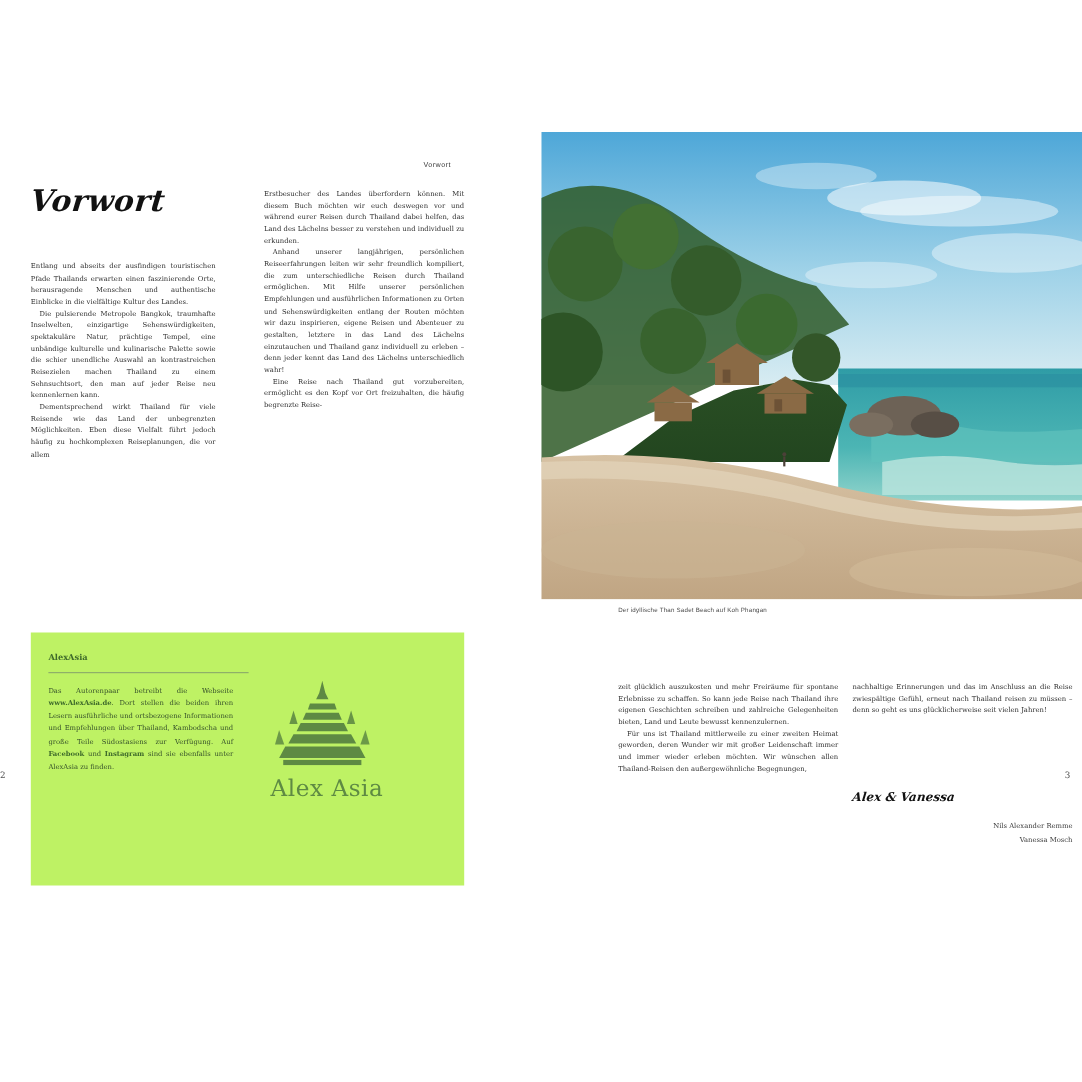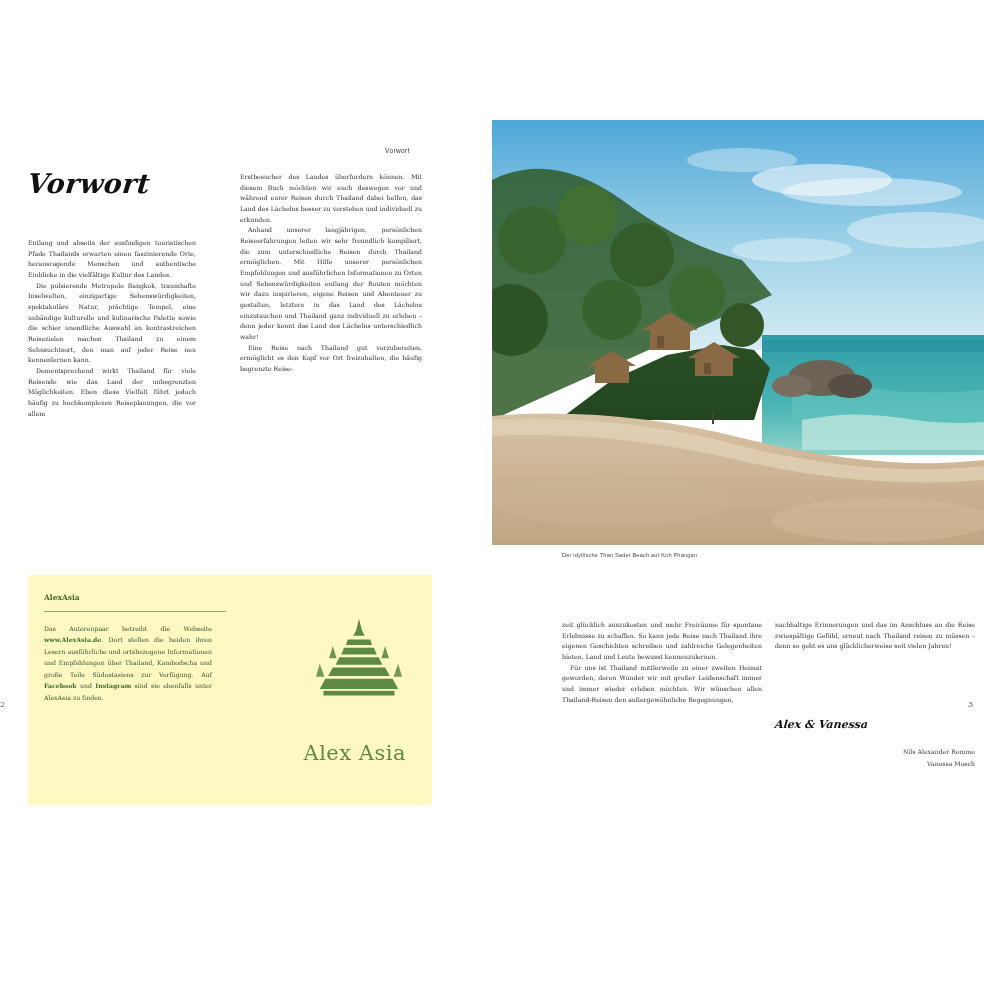--- a/index.html
+++ b/index.html
@@ -71,22 +71,21 @@
   .col-l1 { left: 28px;  top: 118px; width: 168px; }
   .col-l2 { left: 240px; top: 52px;  width: 182px; }
 
   
   .infobox {
     position: absolute;
     left: 28px;
     top: 455px;
     width: 394px;
     height: 230px;
-    background: #fef9c3;
-    padding-left: 10px;
+    background: #bef264;
   }
   .infobox-title {
     position: absolute;
     left: 16px;
     top: 18px;
     font-size: 7.5px;
     font-weight: 700;
     color: #3f6b2b;
     font-family: "DejaVu Serif", serif;
   }
@@ -106,29 +105,28 @@
     font-family: "DejaVu Serif", serif;
     font-size: 6.2px;
     line-height: 1.85;
     color: #35502a;
     text-align: justify;
   }
   .infobox-text .url { color: #3f6b2b; font-weight: 700; }
 
   .logo-wrap {
     position: absolute;
-    left: 228px;
+    left: 218px;
     top: 42px;
     width: 150px;
     height: 148px;
     display: flex;
     flex-direction: column;
-    align-items: flex-end;
+    align-items: flex-start;
     justify-content: flex-start;
-    gap: 36px;
   }
   .logo-mark {
     width: 94px;
     height: 86px;
     display: block;
   }
   .logo-word {
     margin-top: 2px;
     font-family: "DejaVu Serif", serif;
     font-size: 21px;

